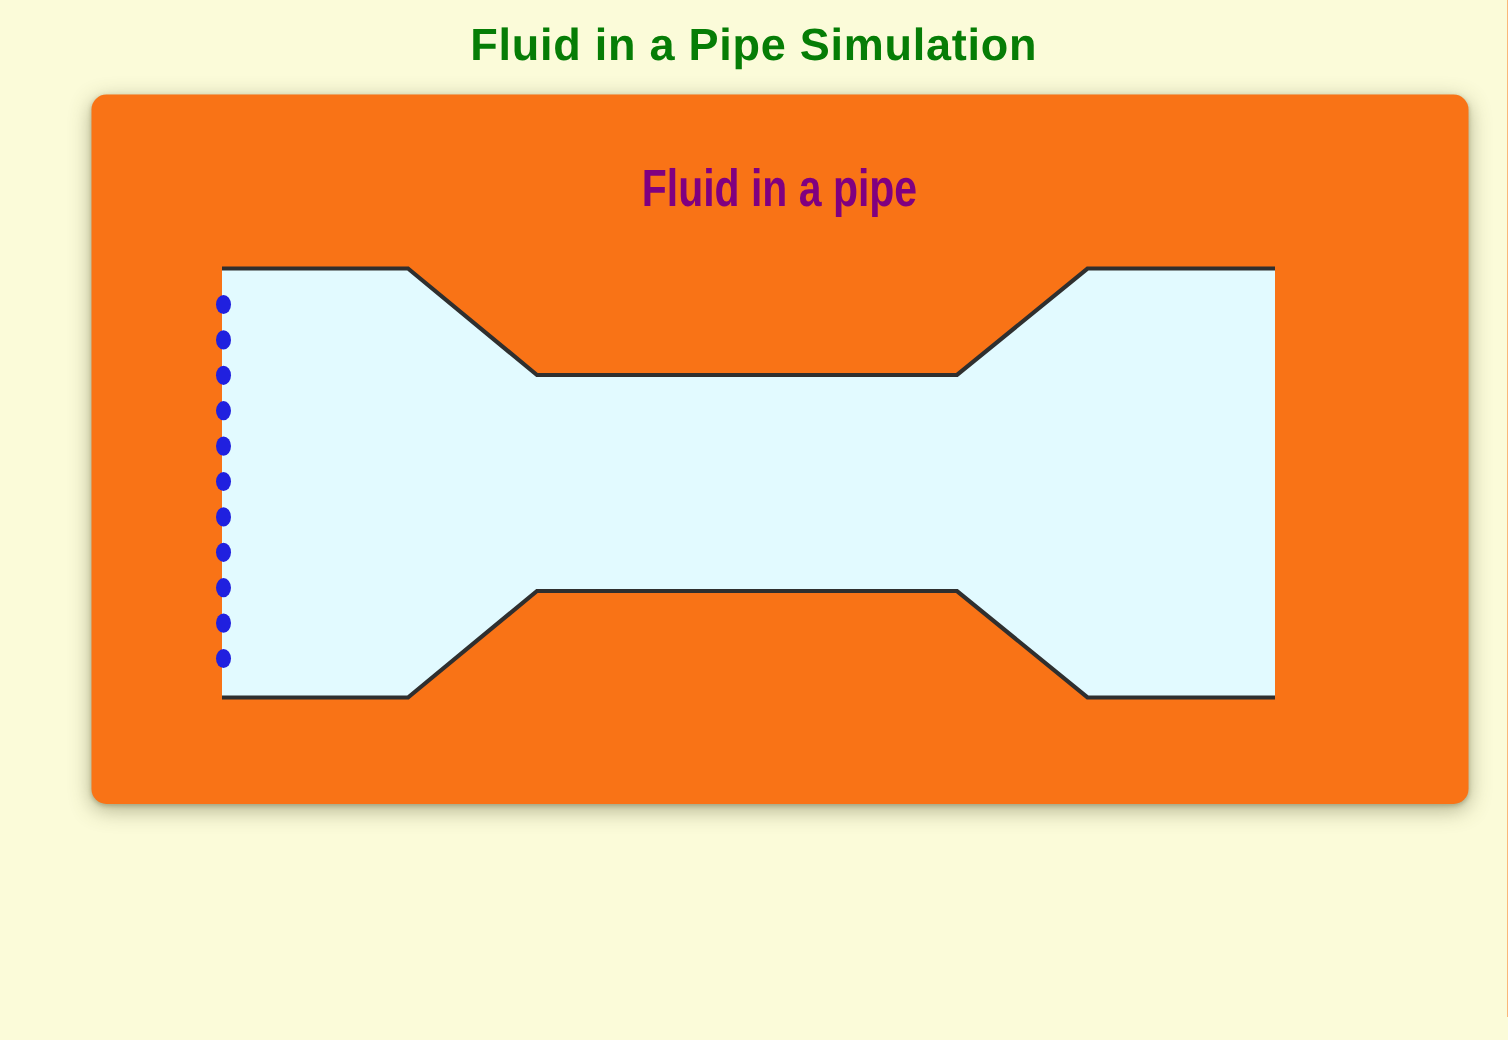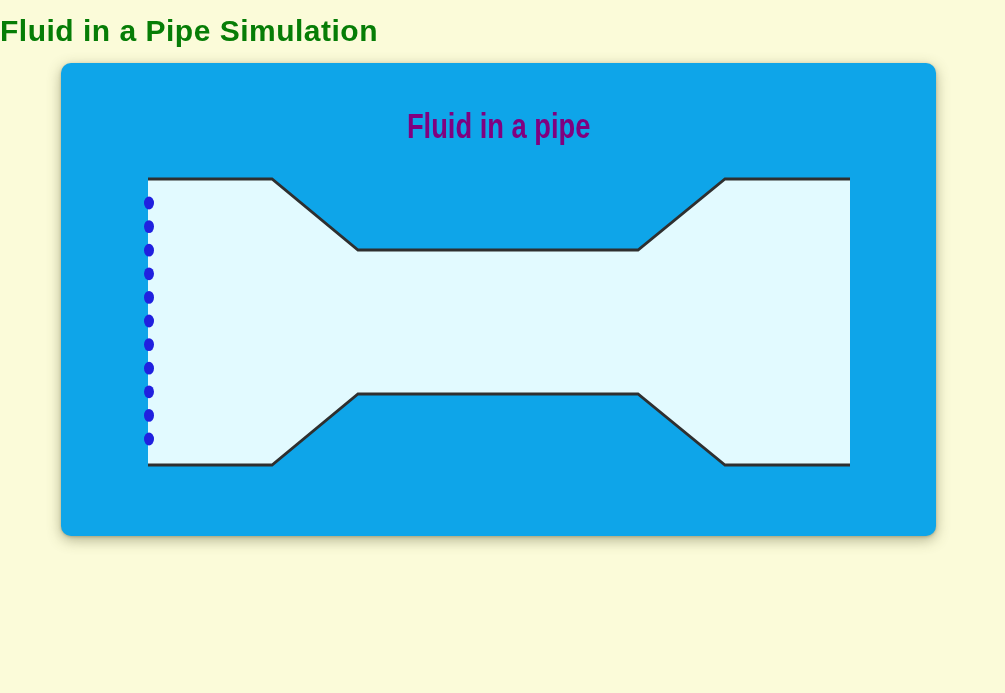--- a/index.html
+++ b/index.html
@@ -11,20 +11,21 @@
     height: 693px;
     position: relative;
     overflow: hidden;
     background: #FBFBD9;
     font-family: "Liberation Sans", sans-serif;
   }
   .page-title {
     margin: 0;
     padding-top: 14px;
     width: 100%;
+    text-align: center;
     font-size: 30px;
     font-weight: bold;
     letter-spacing: 0.5px;
     color: #067D06;
   }
   .sim-panel {
     position: absolute;
     left: 61px;
     top: 63px;
     width: 875px;
@@ -56,21 +57,21 @@
     top: 0;
     width: 875px;
     height: 473px;
   }
 </style>
 </head>
 <body style="background: rgb(251, 251, 217);">
 
 <h1 class="page-title" style="color: rgb(6, 125, 6);">Fluid in a Pipe Simulation</h1>
 
-<div class="sim-panel" style="background: #0ea5e9;">
+<div class="sim-panel" style="background: #f97316; padding-left: 43px;">
   <h2 class="sim-title" style="color: rgb(128, 0, 128);">
     <span class="condensed">Fluid in a pipe</span>
   </h2>
   <svg class="sim-canvas" id="sim-canvas" xmlns="http://www.w3.org/2000/svg" viewBox="0 0 875 473">
       <polygon points="87,116 211,116 297,187 577,187 664,116 789,116 789,402 664,402 577,331 297,331 211,402 87,402" fill="#E2FAFF" stroke="none"></polygon>
       <polyline points="87,116 211,116 297,187 577,187 664,116 789,116" fill="none" stroke="#2F2F2F" stroke-width="2.8"></polyline>
       <polyline points="87,402 211,402 297,331 577,331 664,402 789,402" fill="none" stroke="#2F2F2F" stroke-width="2.8"></polyline>
       <ellipse cx="88" cy="140" rx="5" ry="6.4" fill="#2020DF"></ellipse>
       <ellipse cx="88" cy="163.6" rx="5" ry="6.4" fill="#2020DF"></ellipse>
       <ellipse cx="88" cy="187.2" rx="5" ry="6.4" fill="#2020DF"></ellipse>

